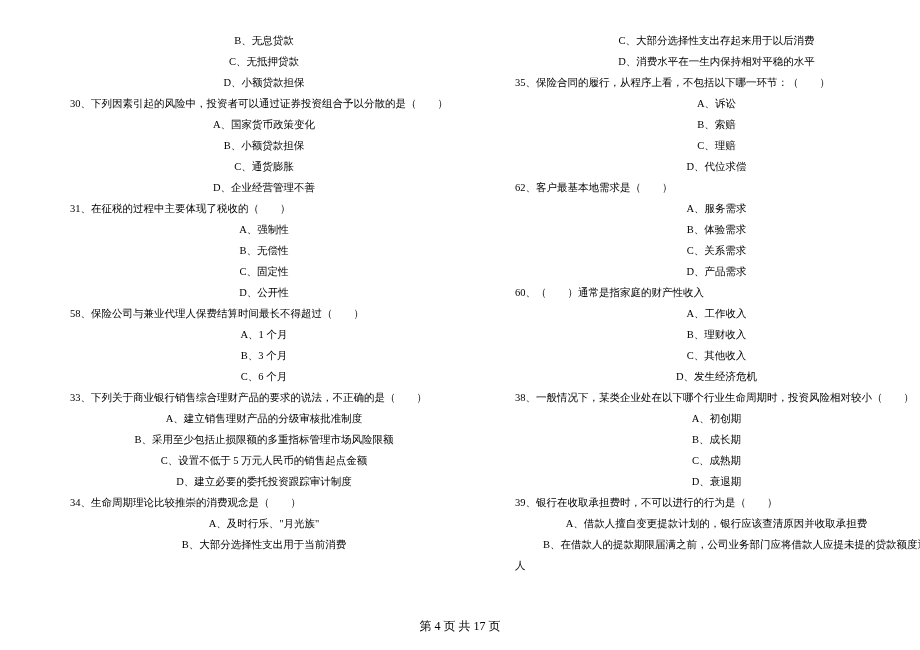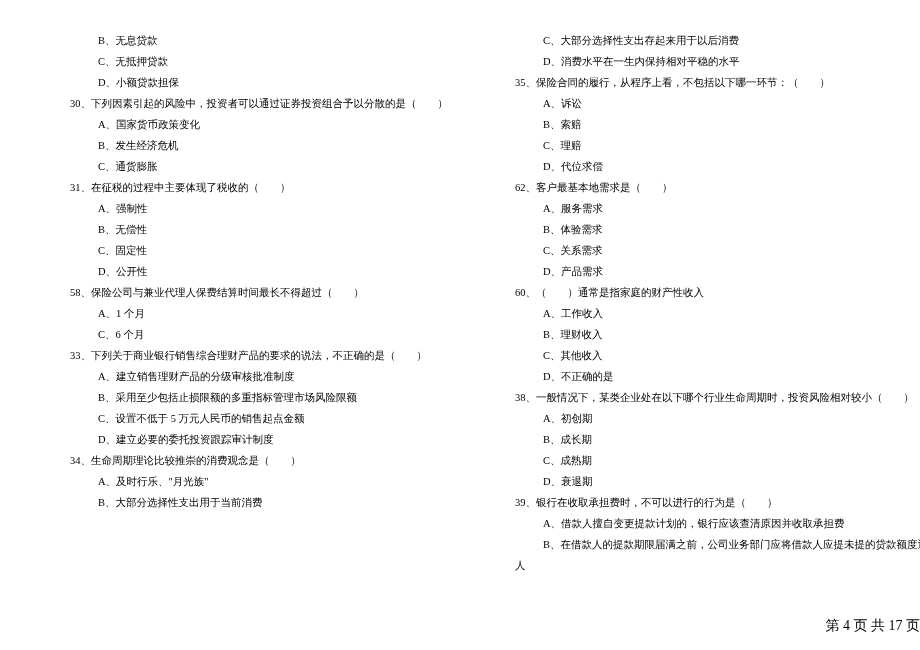--- a/index.html
+++ b/index.html
@@ -27,55 +27,58 @@
     }
     .column-right {
       padding: 0 30px 0 55px;
     }
     .line {
       line-height: 2.0;
       white-space: nowrap;
     }
     .option {
       padding-left: 28px;
+      text-align: center;
     }
     .question {
       padding-left: 0;
     }
     .indent-right {
       padding-left: 0px;
     }
     .footer {
       position: absolute;
       bottom: 15px;
       left: 0;
       right: 0;
-      text-align: right;
-      font-size: 14px;
+      text-align: center;
+      font-size: 12px;
     }
   </style>
 </head>
 <body>
 
 <div class="content">
   <div class="column" id="left-col">
       <div class="line option">B、无息贷款</div>
       <div class="line option">C、无抵押贷款</div>
       <div class="line option">D、小额贷款担保</div>
       <div class="line question">30、下列因素引起的风险中，投资者可以通过证券投资组合予以分散的是（　　）</div>
       <div class="line option">A、国家货币政策变化</div>
-      <div class="line option">B、发生经济危机</div>
+      <div class="line option">B、小额贷款担保</div>
       <div class="line option">C、通货膨胀</div>
+      <div class="line option">D、企业经营管理不善</div>
       <div class="line question">31、在征税的过程中主要体现了税收的（　　）</div>
       <div class="line option">A、强制性</div>
       <div class="line option">B、无偿性</div>
       <div class="line option">C、固定性</div>
       <div class="line option">D、公开性</div>
       <div class="line question">58、保险公司与兼业代理人保费结算时间最长不得超过（　　）</div>
       <div class="line option">A、1 个月</div>
+      <div class="line option">B、3 个月</div>
       <div class="line option">C、6 个月</div>
       <div class="line question">33、下列关于商业银行销售综合理财产品的要求的说法，不正确的是（　　）</div>
       <div class="line option">A、建立销售理财产品的分级审核批准制度</div>
       <div class="line option">B、采用至少包括止损限额的多重指标管理市场风险限额</div>
       <div class="line option">C、设置不低于 5 万元人民币的销售起点金额</div>
       <div class="line option">D、建立必要的委托投资跟踪审计制度</div>
       <div class="line question">34、生命周期理论比较推崇的消费观念是（　　）</div>
       <div class="line option">A、及时行乐、"月光族"</div>
       <div class="line option">B、大部分选择性支出用于当前消费</div>
     </div>
@@ -89,21 +92,21 @@
       <div class="line option">D、代位求偿</div>
       <div class="line question">62、客户最基本地需求是（　　）</div>
       <div class="line option">A、服务需求</div>
       <div class="line option">B、体验需求</div>
       <div class="line option">C、关系需求</div>
       <div class="line option">D、产品需求</div>
       <div class="line question">60、（　　）通常是指家庭的财产性收入</div>
       <div class="line option">A、工作收入</div>
       <div class="line option">B、理财收入</div>
       <div class="line option">C、其他收入</div>
-      <div class="line option">D、不正确的是</div>
+      <div class="line option">D、发生经济危机</div>
       <div class="line question">38、一般情况下，某类企业处在以下哪个行业生命周期时，投资风险相对较小（　　）</div>
       <div class="line option">A、初创期</div>
       <div class="line option">B、成长期</div>
       <div class="line option">C、成熟期</div>
       <div class="line option">D、衰退期</div>
       <div class="line question">39、银行在收取承担费时，不可以进行的行为是（　　）</div>
       <div class="line option">A、借款人擅自变更提款计划的，银行应该查清原因并收取承担费</div>
       <div class="line option">B、在借款人的提款期限届满之前，公司业务部门应将借款人应提未提的贷款额度通知借款</div>
       <div class="line indent-right">人</div>
     </div>

